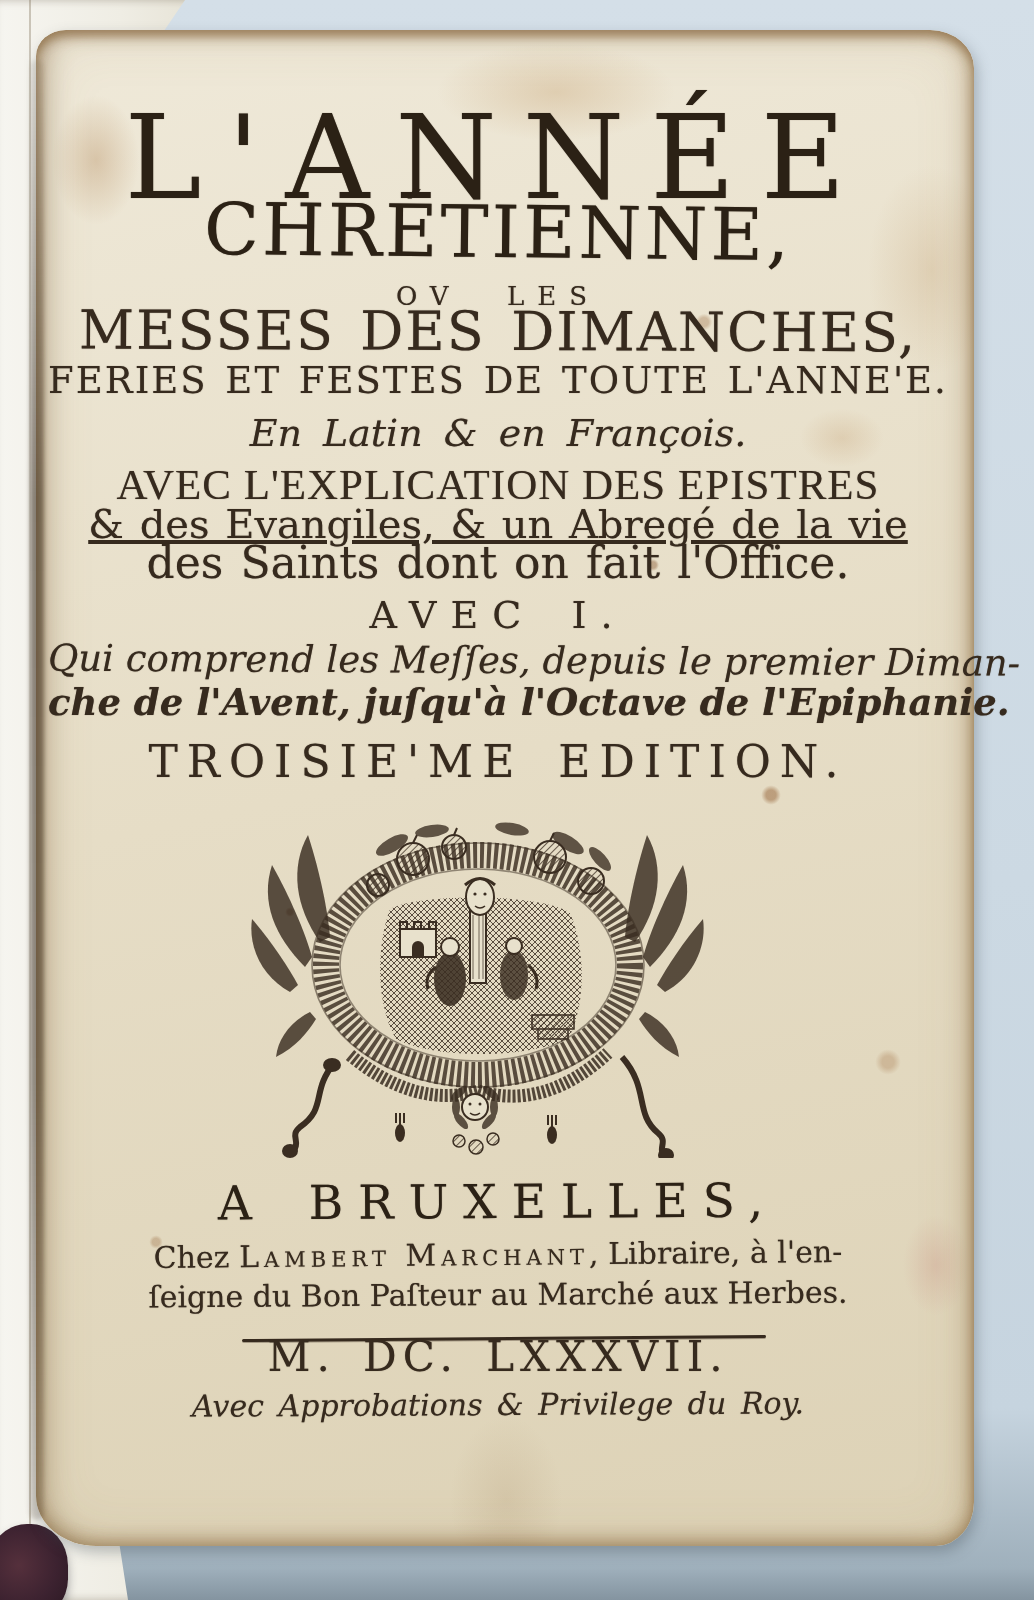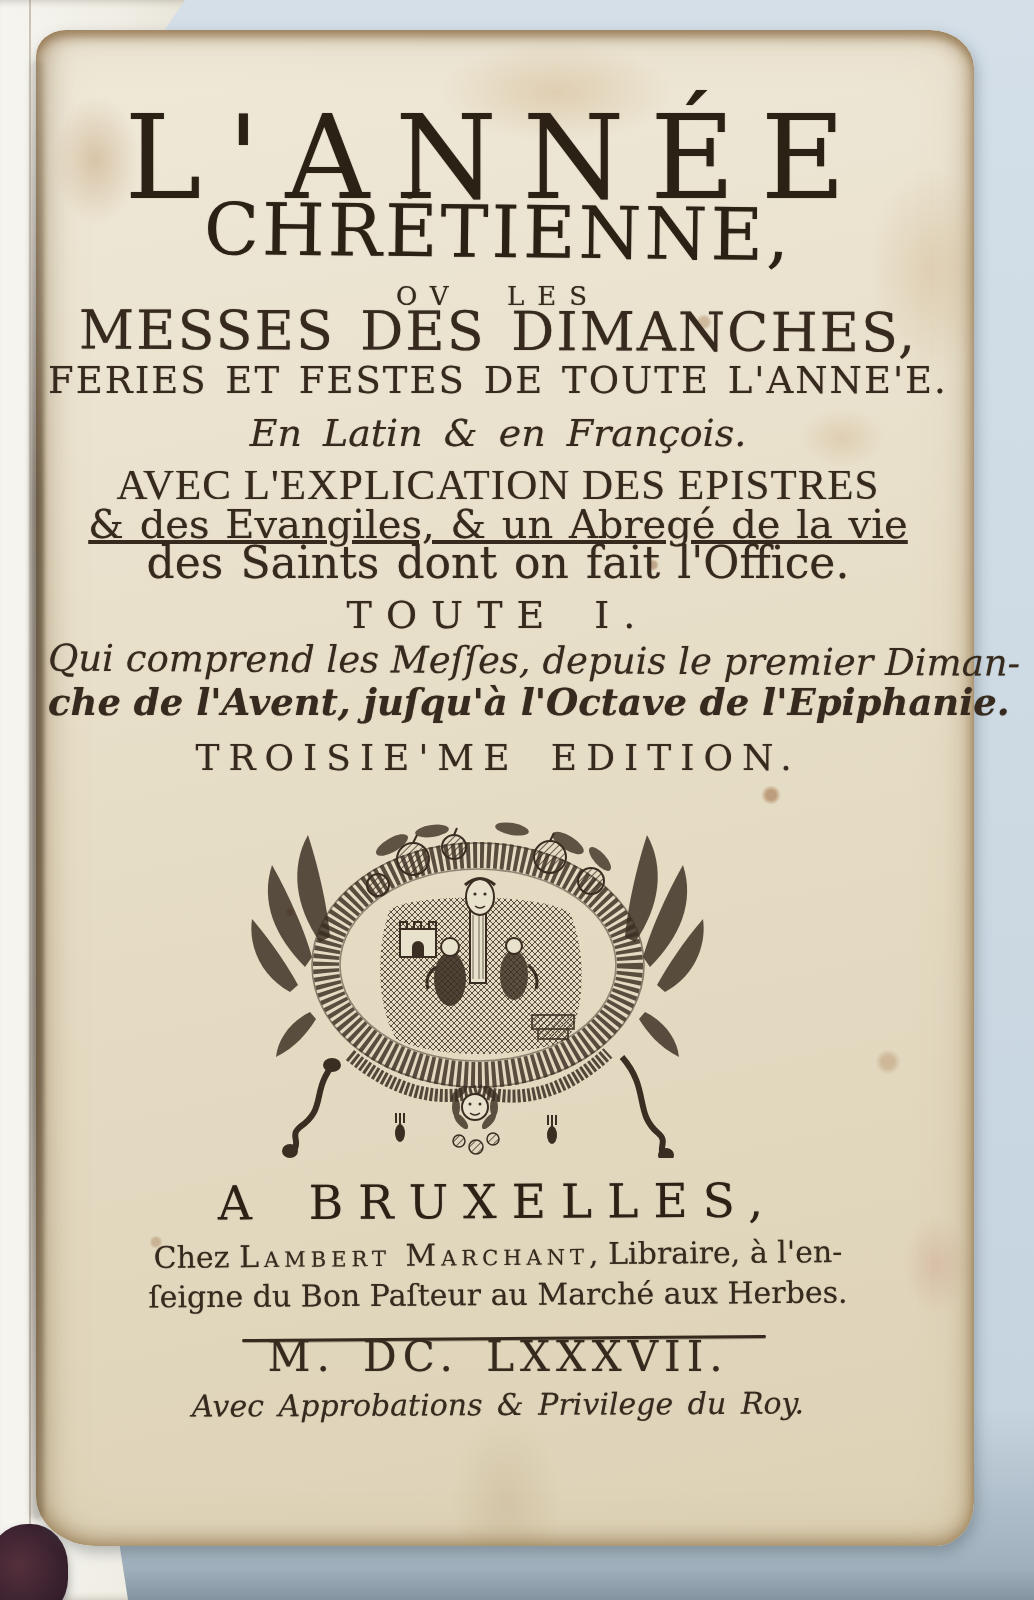--- a/index.html
+++ b/index.html
@@ -81,21 +81,21 @@
   .l-oules  {top:283px;font-size:26px;letter-spacing:13px;word-spacing:24px;}
   .l-messes {top:305px;font-size:54px;letter-spacing:2px;word-spacing:6px;transform:rotate(.2deg);}
   .l-feries {top:362px;font-size:37px;letter-spacing:2px;word-spacing:4px;}
   .l-latin  {top:414px;font-size:38px;word-spacing:9px;font-style:italic;}
   .l-avec   {top:463px;font-size:43px;letter-spacing:1px;font-family:Liberation Serif, serif;}
   .l-evang  {top:504px;font-size:40px;word-spacing:3px;text-decoration:underline;}
   .l-saints {top:541px;font-size:44px;word-spacing:3px;}
   .l-tome   {top:596px;font-size:38px;letter-spacing:14px;word-spacing:10px;}
   .l-qui    {top:642px;font-size:37px;transform:rotate(.3deg);}
   .l-che    {top:684px;font-size:37px;font-weight:bold;}
-  .l-trois  {top:740px;font-size:36px;letter-spacing:9px;word-spacing:12px;}
+  .l-trois  {top:740px;font-size:44px;letter-spacing:9px;word-spacing:12px;}
   .l-brux   {top:1178px;font-size:47px;letter-spacing:15px;word-spacing:12px;transform:rotate(-.3deg);color:var(--ink-dark);}
   .l-chez   {top:1240px;font-size:30px;transform:rotate(-.5deg);}
   .l-chez .sc{font-variant:small-caps;letter-spacing:5px;}
   .l-seigne {top:1280px;font-size:30px;transform:rotate(-.4deg);}
   .l-year   {top:1336px;font-size:42px;letter-spacing:6px;word-spacing:8px;}
   .l-priv   {top:1390px;font-size:30px;word-spacing:5px;transform:rotate(-.3deg);}
   .rule{
     position:absolute;left:242px;top:1337px;width:524px;height:3px;
     background:var(--ink);border-radius:2px;transform:rotate(-.45deg);
     box-shadow:0 1px 0 rgba(54,41,29,.35);
@@ -115,21 +115,21 @@
 
 <div class="line l-title1">L'ANNÉE</div>
 <div class="line l-title2">CHRÉTIENNE,</div>
 <div class="line l-oules">OV LES</div>
 <div class="line l-messes">MESSES DES DIMANCHES,</div>
 <div class="line l-feries">FERIES ET FESTES DE TOUTE L'ANNE'E.</div>
 <div class="line l-latin it">En Latin &amp; en François.</div>
 <div class="line l-avec">AVEC L'EXPLICATION DES EPISTRES</div>
 <div class="line l-evang">&amp; des Evangiles, &amp; un Abregé de la vie</div>
 <div class="line l-saints">des Saints dont on fait l'Office.</div>
-<div class="line l-tome">TOUTE I.</div>
+<div class="line l-tome">AVEC I.</div>
 <div class="line l-qui it">Qui comprend les Meſſes, depuis le premier Diman-</div>
 <div class="line l-che it">che de l'Avent, juſqu'à l'Octave de l'Epiphanie.</div>
 <div class="line l-trois">TROISIE'ME EDITION.</div>
 
 <svg class="ornament" viewBox="0 0 455 350" xmlns="http://www.w3.org/2000/svg">
   <defs>
     <pattern id="hatch" width="5" height="5" patternUnits="userSpaceOnUse" patternTransform="rotate(45)">
       <line x1="0" y1="0" x2="0" y2="5" stroke="#3a2d21" stroke-width="1.5"></line>
     </pattern>
     <pattern id="cross" width="6" height="6" patternUnits="userSpaceOnUse">

